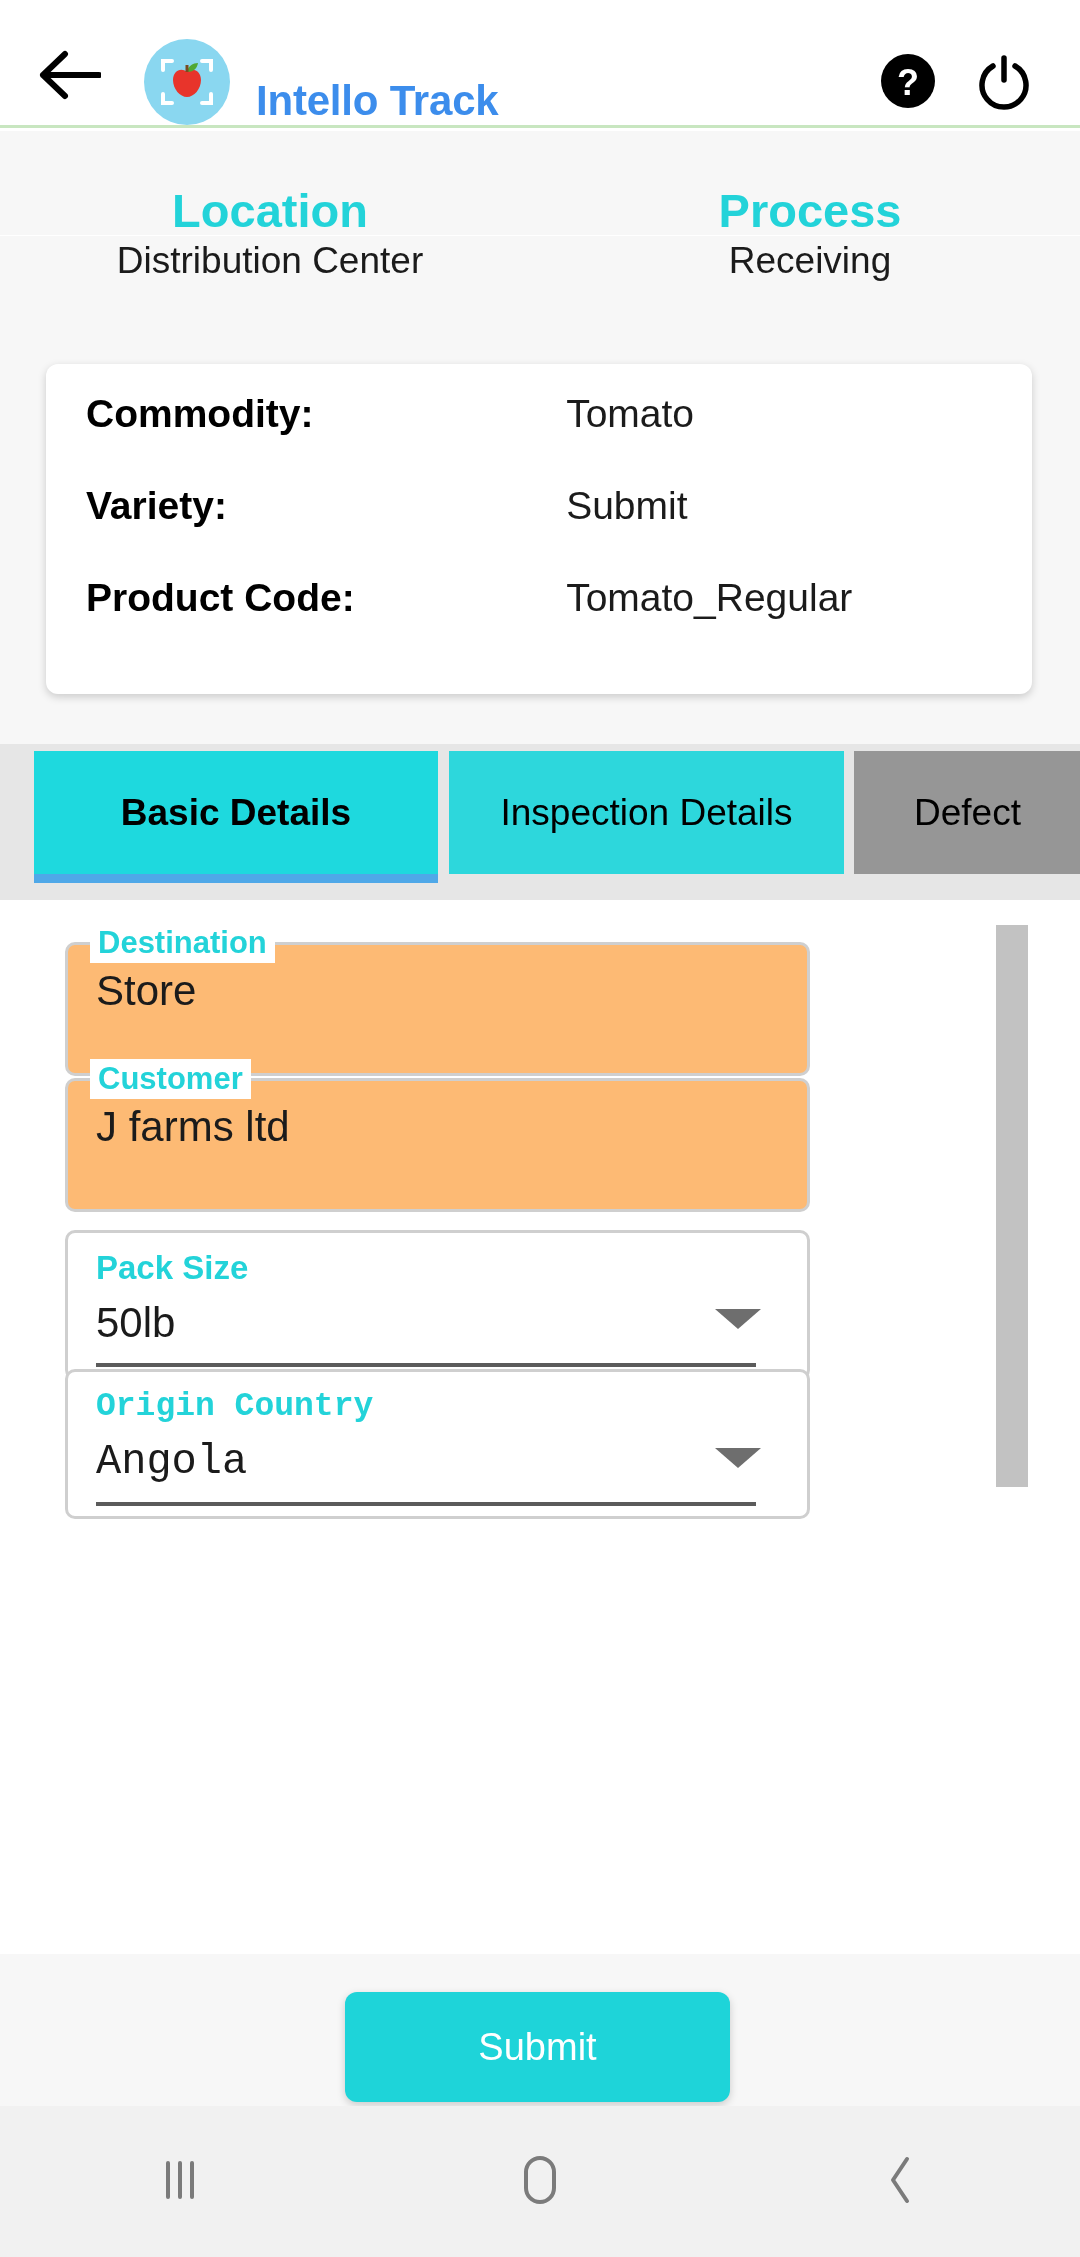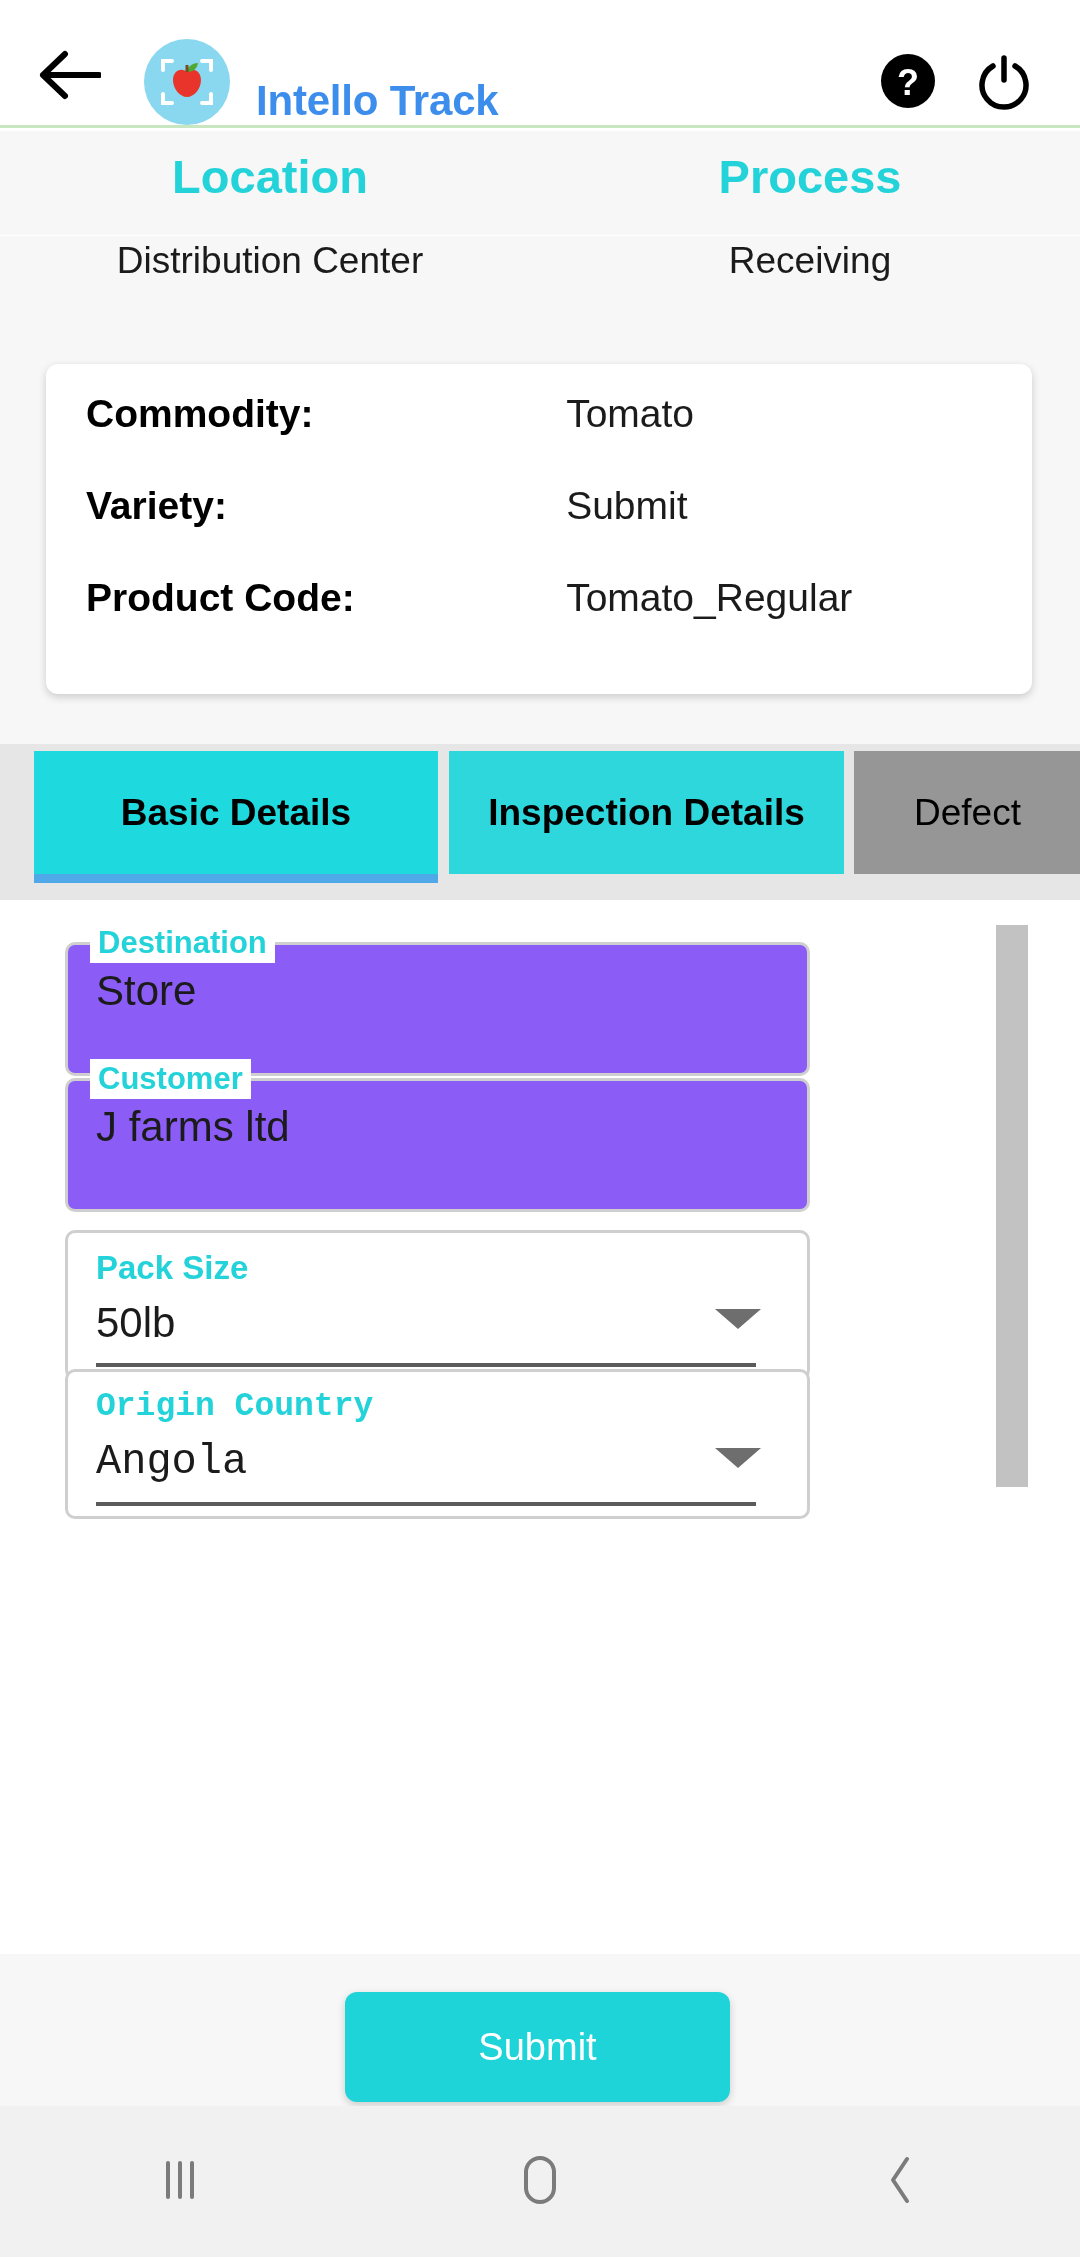--- a/index.html
+++ b/index.html
@@ -37,20 +37,21 @@
   }
   .appbar-spacer { flex:1 1 auto; }
   .help-btn { width:84px; height:84px; display:flex; align-items:center; justify-content:center; }
   .power-btn { width:84px; height:84px; display:flex; align-items:center; justify-content:center; margin-left:12px; margin-right:34px; }
 
   
   .locproc {
     position:absolute; left:0; top:131px; width:1080px; height:104px;
     background:#f7f7f7;
     display:flex;
+    align-items:flex-end;
   }
   .lp-col { width:50%; display:flex; flex-direction:column; align-items:center; }
   .lp-head {
     font-size:47px; font-weight:bold; color:#23D3D9;
     line-height:1.02; padding-top:22px; white-space:nowrap;
   }
   .lp-sub {
     position:absolute; top:236px; width:1080px; height:96px;
     background:#f7f7f7; display:flex; left:0;
   }
@@ -80,42 +81,42 @@
   .tabs-strip {
     position:absolute; left:34px; top:7px;
     display:flex; align-items:flex-start;
   }
   .tab {
     height:132px; display:flex; align-items:center; justify-content:center;
     font-size:37px; font-weight:bold; color:#000000;
     white-space:nowrap;
   }
   .tab.active { width:404px; background:#1ED9DE; border-bottom:9px solid #4FA8E8; }
-  .tab.inactive-cyan { width:395px; background:#2DD7DC; font-weight:bold; margin-left:11px; height:123px; }
+  .tab.inactive-cyan { width:395px; background:#2DD7DC; font-weight:normal; margin-left:11px; height:123px; }
   .tab.gray { width:300px; background:#969696; font-weight:normal; margin-left:10px; height:123px;
               justify-content:flex-start; padding-left:60px; }
 
   
   .form-region {
     position:absolute; left:10px; top:900px; width:1060px; height:1054px;
     background:#ffffff;
   }
   .scroll-track {
     position:absolute; left:986px; top:25px; width:32px; height:562px;
     background:#c2c2c2;
   }
 
   
   .field {
     position:absolute; left:55px; width:745px;
   }
   .tf {
     position:relative; height:134px;
     border:3px solid #cfcfcf; border-radius:10px;
-    background:#8b5cf6;
+    background:#fdba74;
   }
   .tf-notch {
     position:absolute; top:-22px; left:22px;
     background:#ffffff; padding:0 8px;
     font-size:31px; font-weight:bold; color:#23D3D9;
     line-height:40px; white-space:nowrap;
   }
   .tf-value {
     position:absolute; left:28px; top:22px;
     font-size:42px; color:#1b1b1b; white-space:nowrap;

